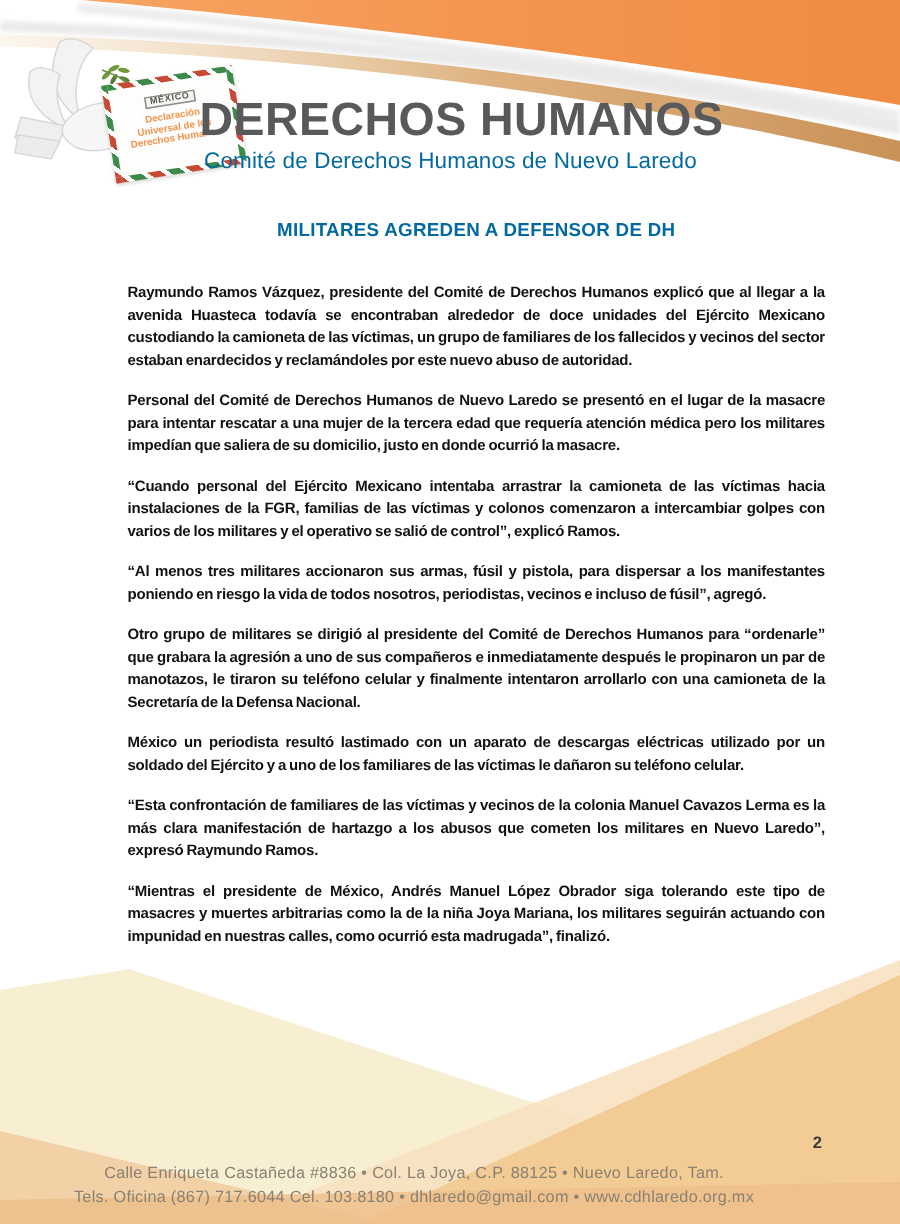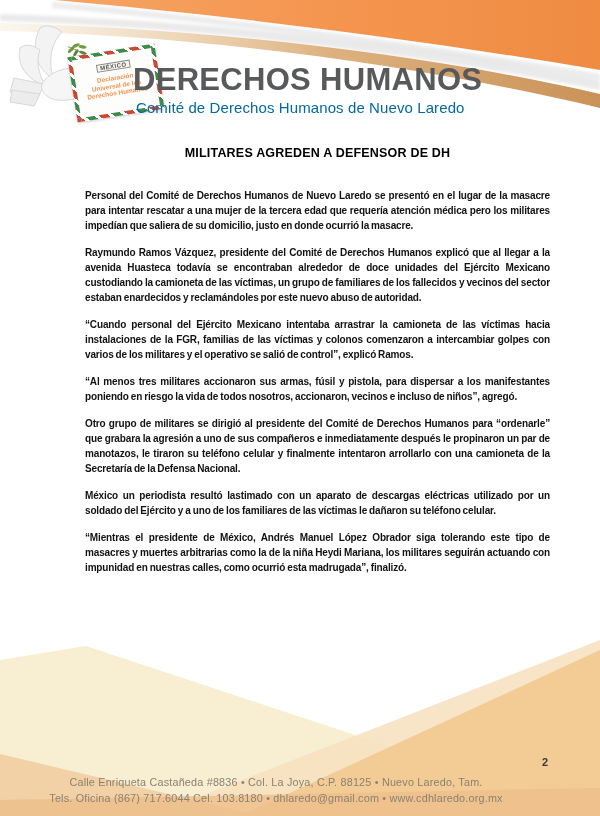--- a/index.html
+++ b/index.html
@@ -33,21 +33,21 @@
     position:absolute;top:62px;left:133px;width:460px;
     font-size:31px;font-weight:bold;letter-spacing:.3px;color:#58595b;white-space:nowrap;
   }
   .org-subtitle{
     position:absolute;top:99px;left:136px;width:460px;
     font-size:15px;color:#0369a1;letter-spacing:.1px;white-space:nowrap;
   }
   
   .headline{
     position:absolute;top:146px;left:85px;width:465px;
-    text-align:center;font-size:12.5px;font-weight:bold;color:#000000;letter-spacing:.2px;
+    text-align:center;font-size:12.5px;font-weight:bold;color:#0369a1;letter-spacing:.2px;
   }
   .doc-body{
     position:absolute;top:188px;left:85px;width:465px;
     font-size:10px;line-height:15px;font-weight:600;color:#121212;
     text-align:justify;letter-spacing:-0.15px;word-spacing:-0.6px;
   }
   .doc-body p{margin:0 0 12px 0;}
   
   .footer-art{position:absolute;bottom:0;left:0;width:600px;height:182px;}
   .page-number{
@@ -121,27 +121,28 @@
       <div>Derechos Humanos</div>
     </div>
   </div>
 
   <div class="org-title">DERECHOS HUMANOS</div>
   <div class="org-subtitle">Comité de Derechos Humanos de Nuevo Laredo</div>
 
   <div class="headline">MILITARES AGREDEN A DEFENSOR DE DH</div>
 
   <div class="doc-body">
+    <p>Raymundo Ramos Vázquez, presidente del Comité de Derechos Humanos explicó que al llegar a la avenida Huasteca todavía se encontraban alrededor de doce unidades del Ejército Mexicano custodiando la camioneta de las víctimas, un grupo de familiares de los fallecidos y vecinos del sector estaban enardecidos y reclamándoles por este nuevo abuso de autoridad.</p>
     <p>Personal del Comité de Derechos Humanos de Nuevo Laredo se presentó en el lugar de la masacre para intentar rescatar a una mujer de la tercera edad que requería atención médica pero los militares impedían que saliera de su domicilio, justo en donde ocurrió la masacre.</p>
-    <p>Raymundo Ramos Vázquez, presidente del Comité de Derechos Humanos explicó que al llegar a la avenida Huasteca todavía se encontraban alrededor de doce unidades del Ejército Mexicano custodiando la camioneta de las víctimas, un grupo de familiares de los fallecidos y vecinos del sector estaban enardecidos y reclamándoles por este nuevo abuso de autoridad.</p>
     <p>“Cuando personal del Ejército Mexicano intentaba arrastrar la camioneta de las víctimas hacia instalaciones de la FGR, familias de las víctimas y colonos comenzaron a intercambiar golpes con varios de los militares y el operativo se salió de control”, explicó Ramos.</p>
-    <p>“Al menos tres militares accionaron sus armas, fúsil y pistola, para dispersar a los manifestantes poniendo en riesgo la vida de todos nosotros, accionaron, vecinos e incluso de niños”, agregó.</p>
+    <p>“Al menos tres militares accionaron sus armas, fúsil y pistola, para dispersar a los manifestantes poniendo en riesgo la vida de todos nosotros, periodistas, vecinos e incluso de fúsil”, agregó.</p>
     <p>Otro grupo de militares se dirigió al presidente del Comité de Derechos Humanos para “ordenarle” que grabara la agresión a uno de sus compañeros e inmediatamente después le propinaron un par de manotazos, le tiraron su teléfono celular y finalmente intentaron arrollarlo con una camioneta de la Secretaría de la Defensa Nacional.</p>
     <p>México un periodista resultó lastimado con un aparato de descargas eléctricas utilizado por un soldado del Ejército y a uno de los familiares de las víctimas le dañaron su teléfono celular.</p>
-    <p>“Mientras el presidente de México, Andrés Manuel López Obrador siga tolerando este tipo de masacres y muertes arbitrarias como la de la niña Heydi Mariana, los militares seguirán actuando con impunidad en nuestras calles, como ocurrió esta madrugada”, finalizó.</p>
+    <p>“Esta confrontación de familiares de las víctimas y vecinos de la colonia Manuel Cavazos Lerma es la más clara manifestación de hartazgo a los abusos que cometen los militares en Nuevo Laredo”, expresó Raymundo Ramos.</p>
+    <p>“Mientras el presidente de México, Andrés Manuel López Obrador siga tolerando este tipo de masacres y muertes arbitrarias como la de la niña Joya Mariana, los militares seguirán actuando con impunidad en nuestras calles, como ocurrió esta madrugada”, finalizó.</p>
   </div>
 
   <svg class="footer-art" viewBox="0 0 600 182" preserveAspectRatio="none" aria-hidden="true">
     <polygon points="0,26 86,12 600,182 0,182" fill="#f8eed2"></polygon>
     <polygon points="600,6 150,182 600,182" fill="#f7e1be" opacity="0.85"></polygon>
     <polygon points="600,16 240,182 600,182" fill="#f2c88f" opacity="0.9"></polygon>
     <polygon points="0,120 260,182 0,182" fill="#f0cda0" opacity="0.9"></polygon>
     <polygon points="0,166 600,154 600,182 0,182" fill="#edbe89" opacity="0.8"></polygon>
   </svg>
 

